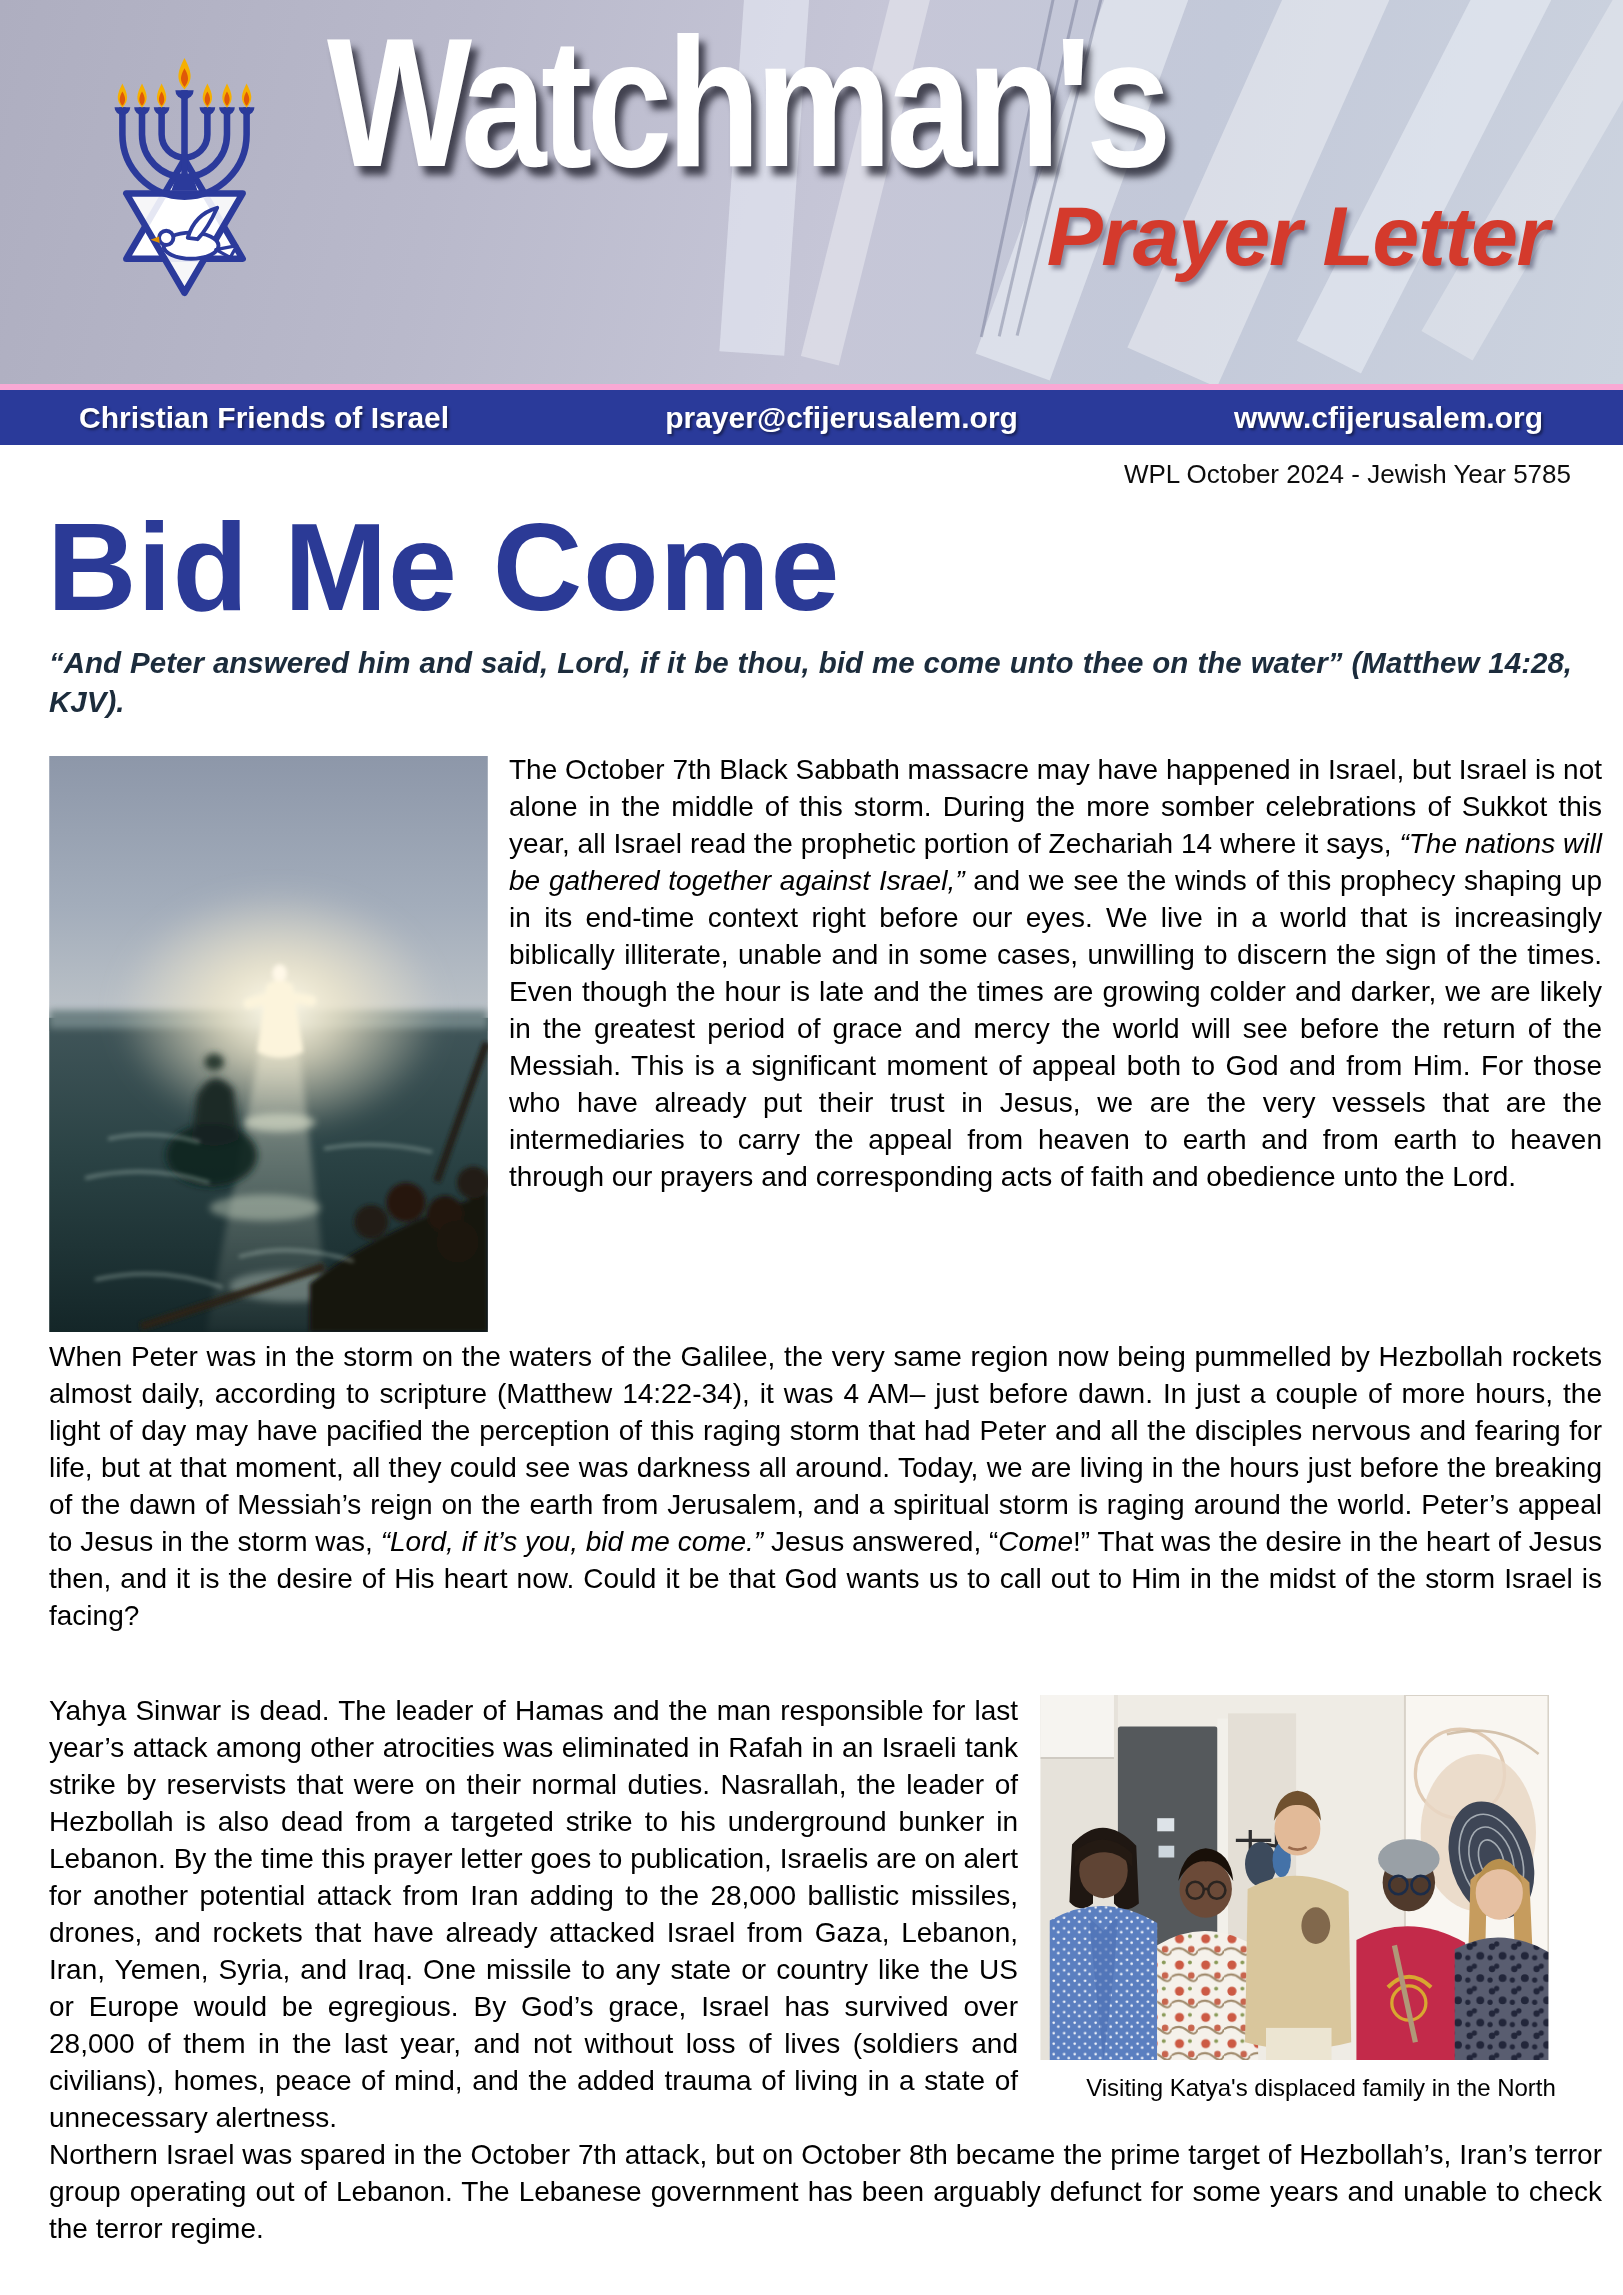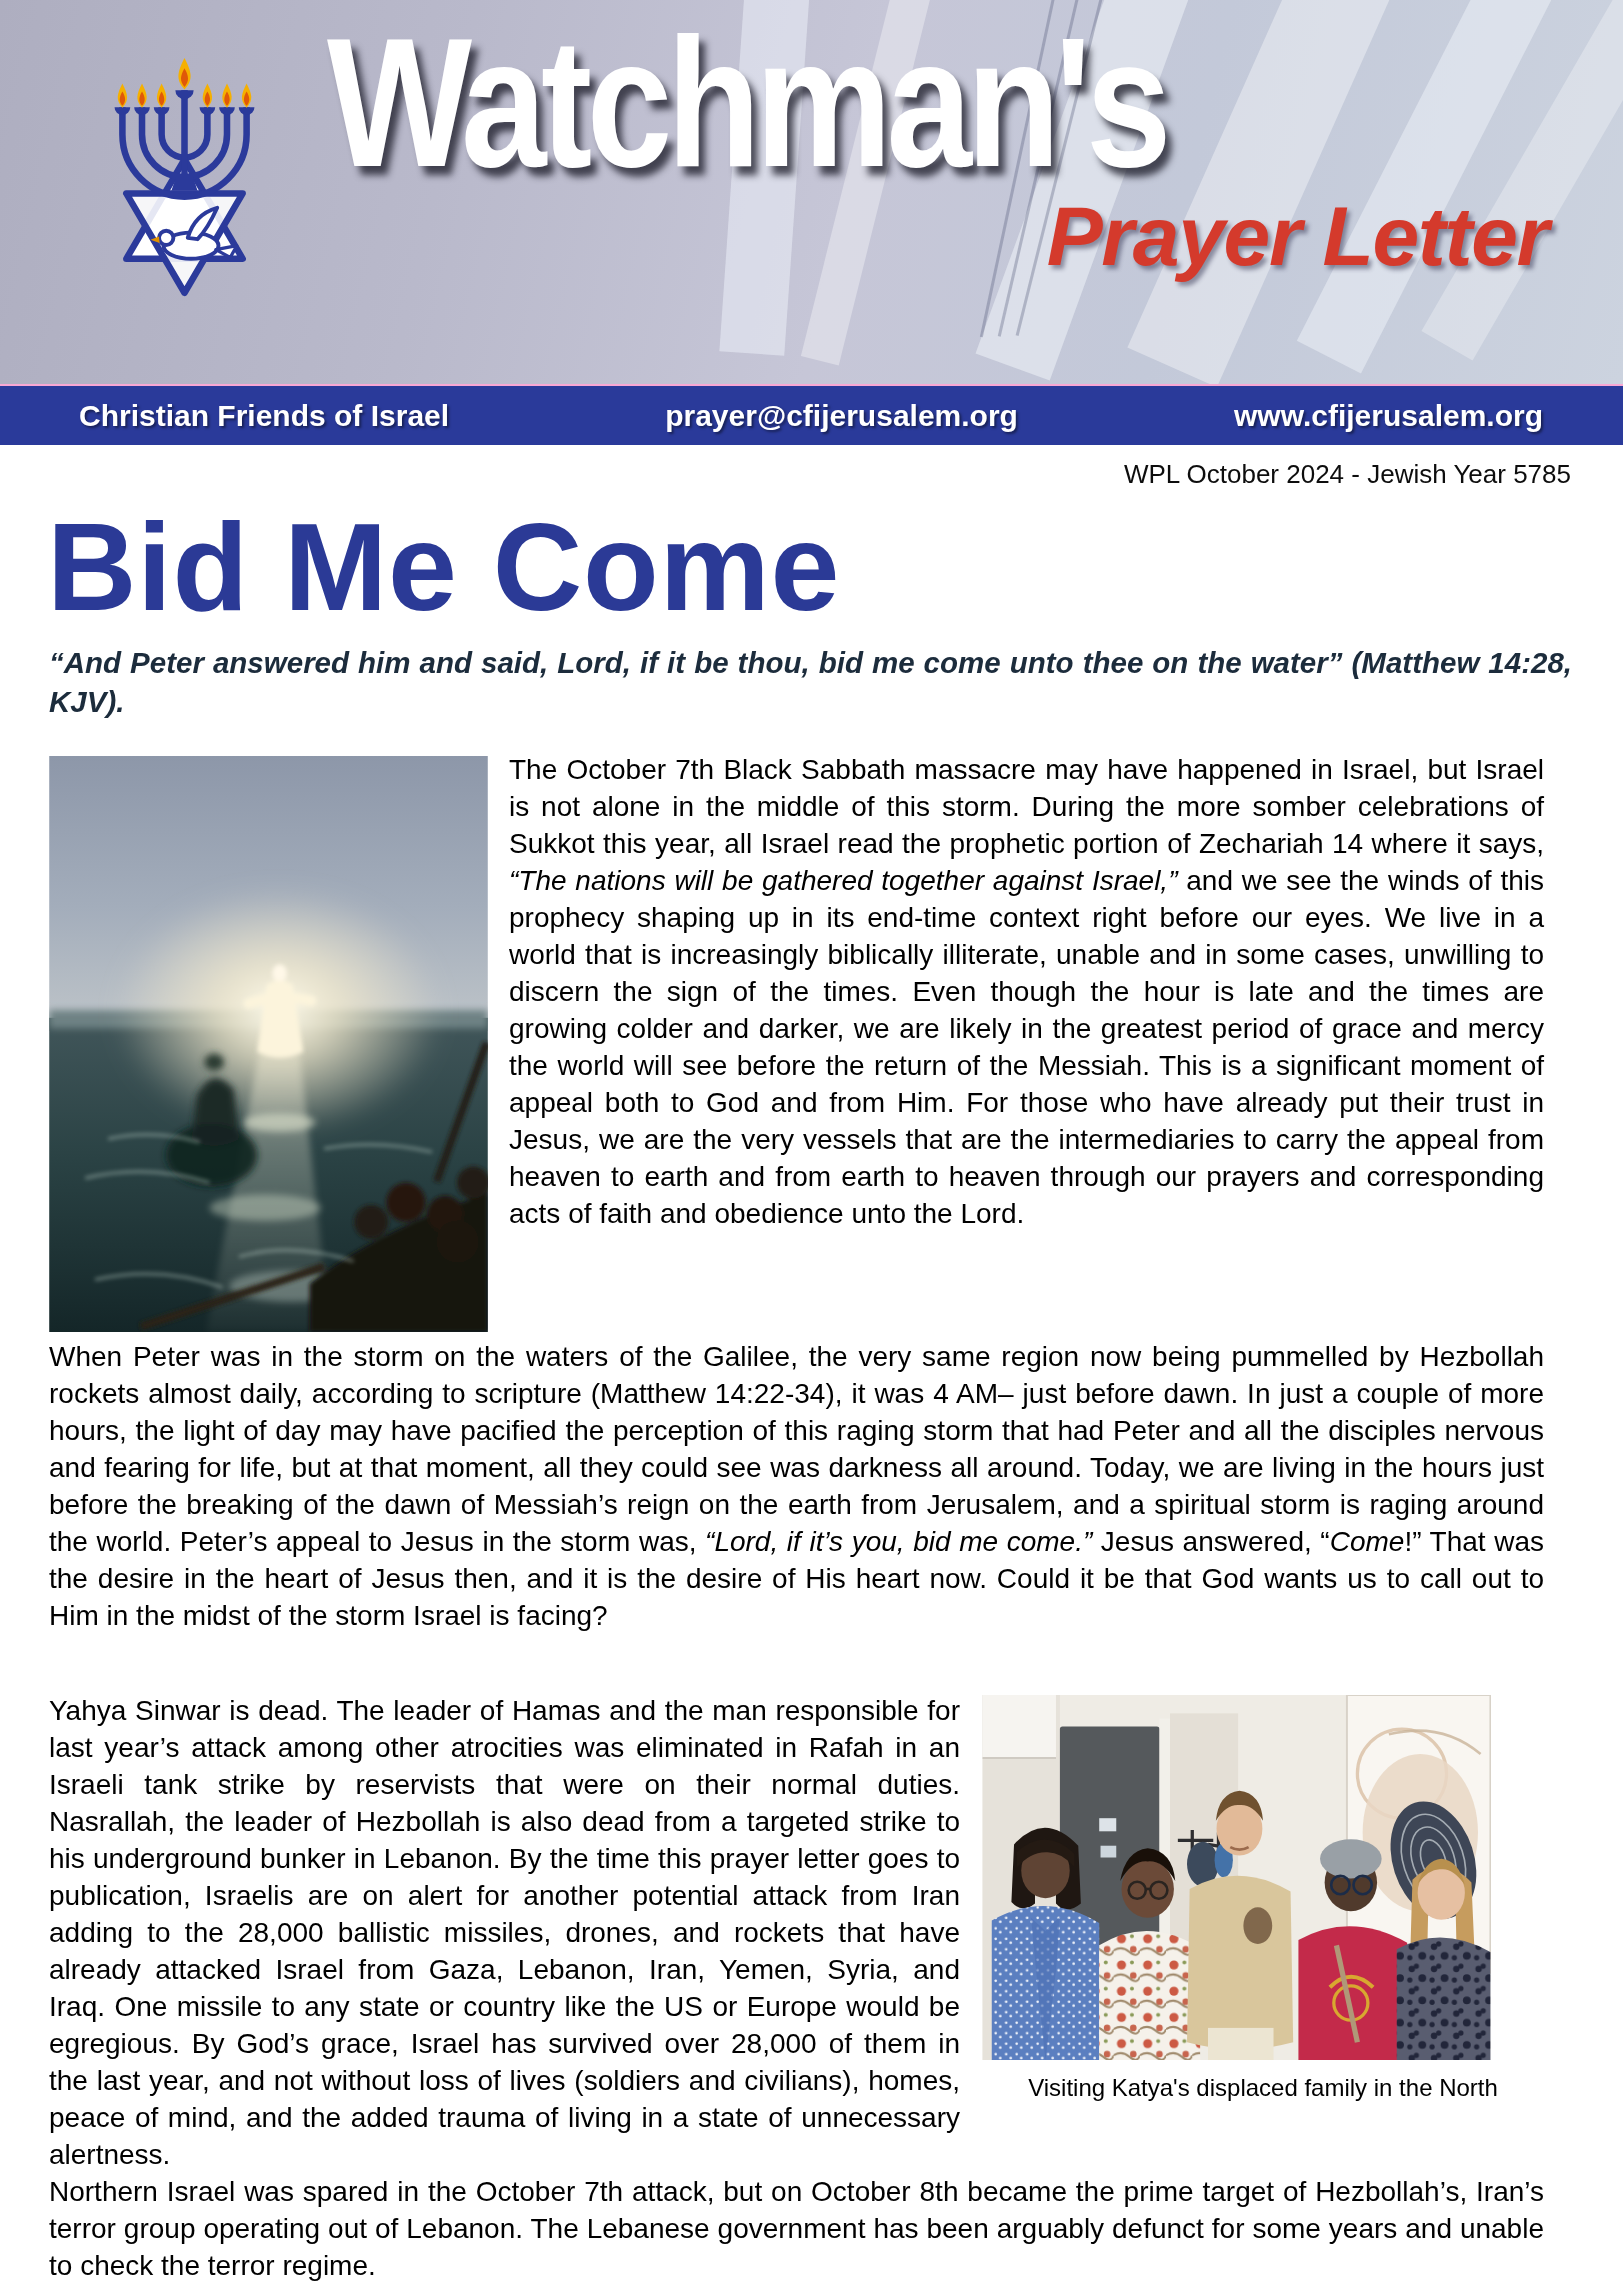--- a/index.html
+++ b/index.html
@@ -31,38 +31,38 @@
     transform:scaleX(.84);transform-origin:left center;
     text-shadow:7.9px 9.2px 7.9px rgba(18,18,30,.72);
   }
   .wordmark-sub{
     position:absolute;right:75px;top:194px;font-size:84px;line-height:84px;
     font-weight:bold;font-style:italic;color:#d43a2c;letter-spacing:-1.3px;white-space:nowrap;
     text-shadow:3.3px 3.9px 4.6px rgba(40,40,70,.45);
   }
   
   .orgbar{
-    height:61px;background:#2a3a9a;border-top:2px solid #f9a8d4;
+    height:61px;background:#2a3a9a;border-top:6px solid #f9a8d4;
     display:flex;align-items:center;justify-content:space-between;
     padding:0 80px 0 79px;box-sizing:border-box;
     color:#fff;font-weight:bold;font-size:30px;
     text-shadow:2px 2px 2.6px rgba(0,0,0,.45);white-space:nowrap;
   }
   
   .issue-line{margin-top:14.4px;padding-right:52px;text-align:right;font-size:26px;color:#0d0d0d;}
   .article-title{
     margin:11.8px 51px 0 47px;font-size:124px;line-height:131px;font-weight:bold;
     color:#2b3a96;letter-spacing:0.7px;
   }
   .scripture{
     margin:10px 51px 0 49px;font-size:29.5px;line-height:39px;font-weight:bold;font-style:italic;
     color:#1c2c3c;text-align:justify;
   }
   
-  .content{margin:30px 79px 0 49px;font-size:28px;line-height:37px;text-align:justify;}
+  .content{margin:30px 21px 0 49px;font-size:28px;line-height:37px;text-align:justify;}
   .content p{margin:0;}
   .painting{float:left;width:439px;height:576px;margin:5.2px 21px 5.2px 0;}
   .p2{clear:both;margin-top:39px !important;}
   .section3{margin-top:58px;}
   .photo-fig{float:right;width:562px;margin:3.9px 0 9.2px 22px;}
   .photo{width:509px;height:365px;display:block;}
   .photo-fig figcaption{margin-top:13px;text-align:center;font-size:24px;line-height:29px;color:#000;}
   .p4{margin-top:0 !important;}
 </style>
 </head>

